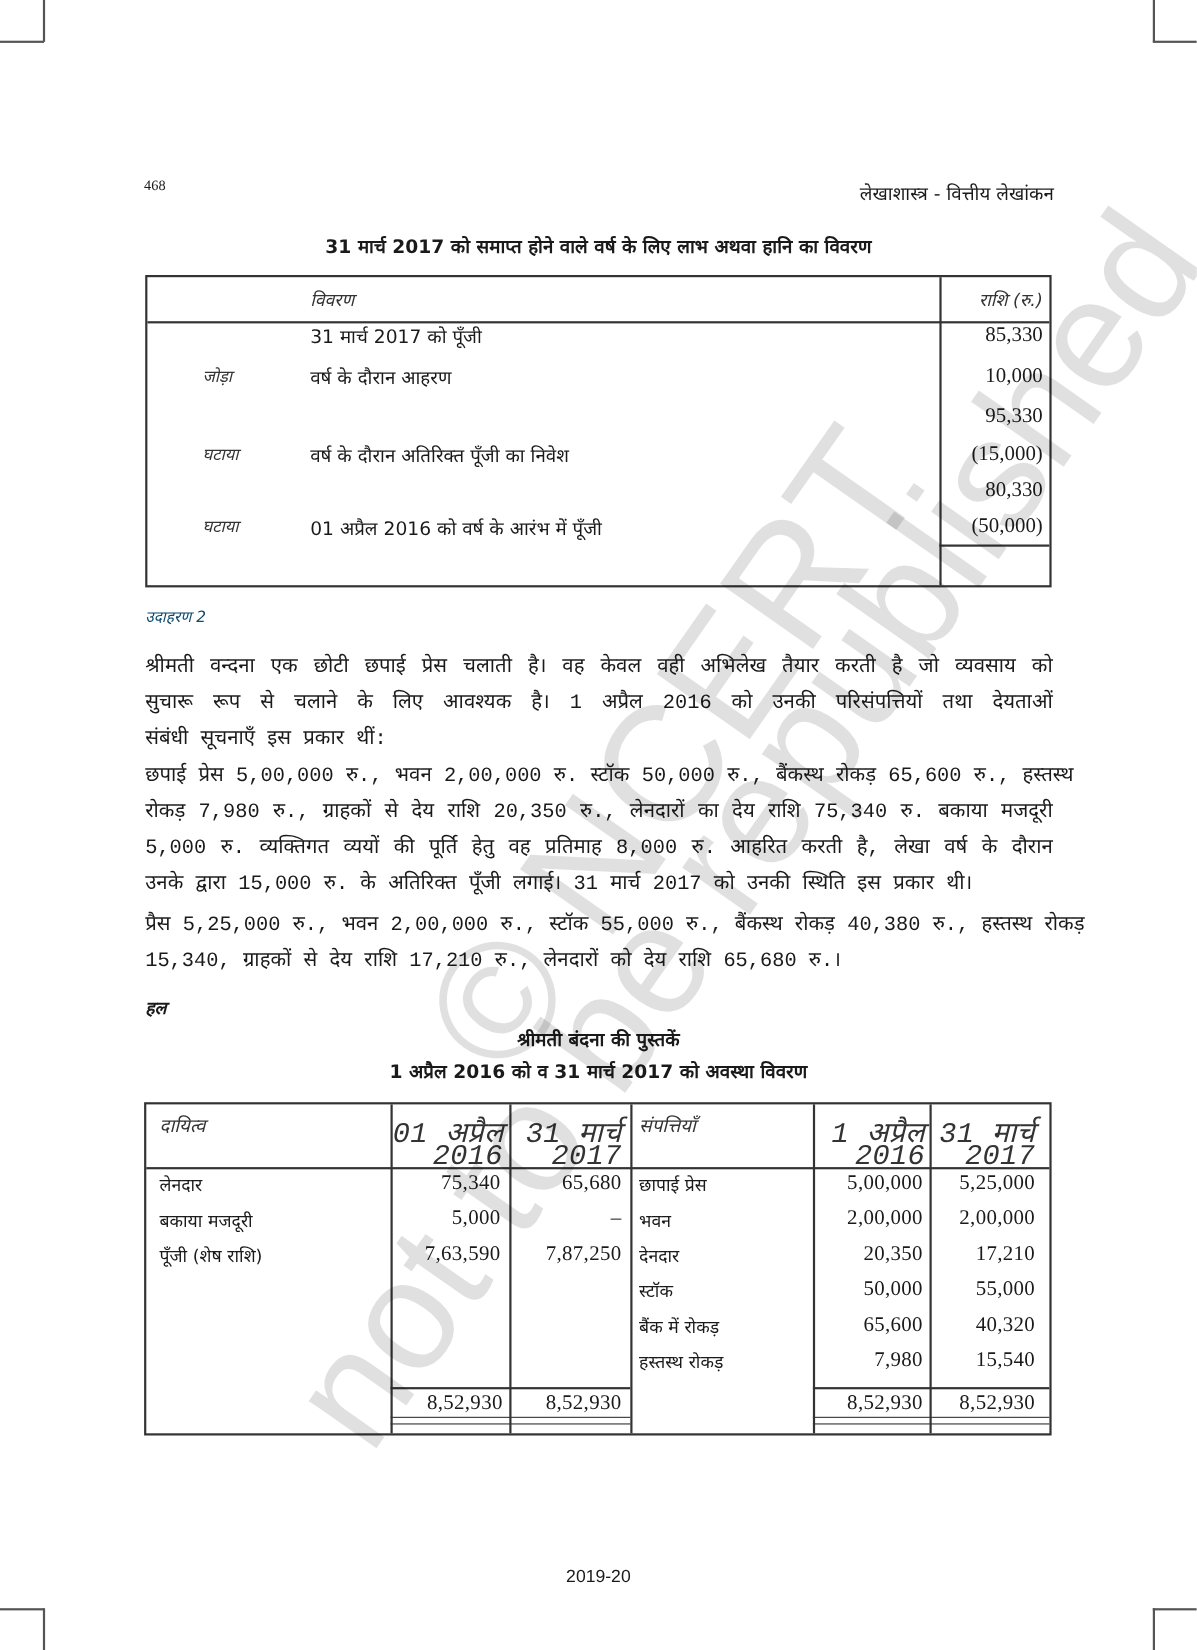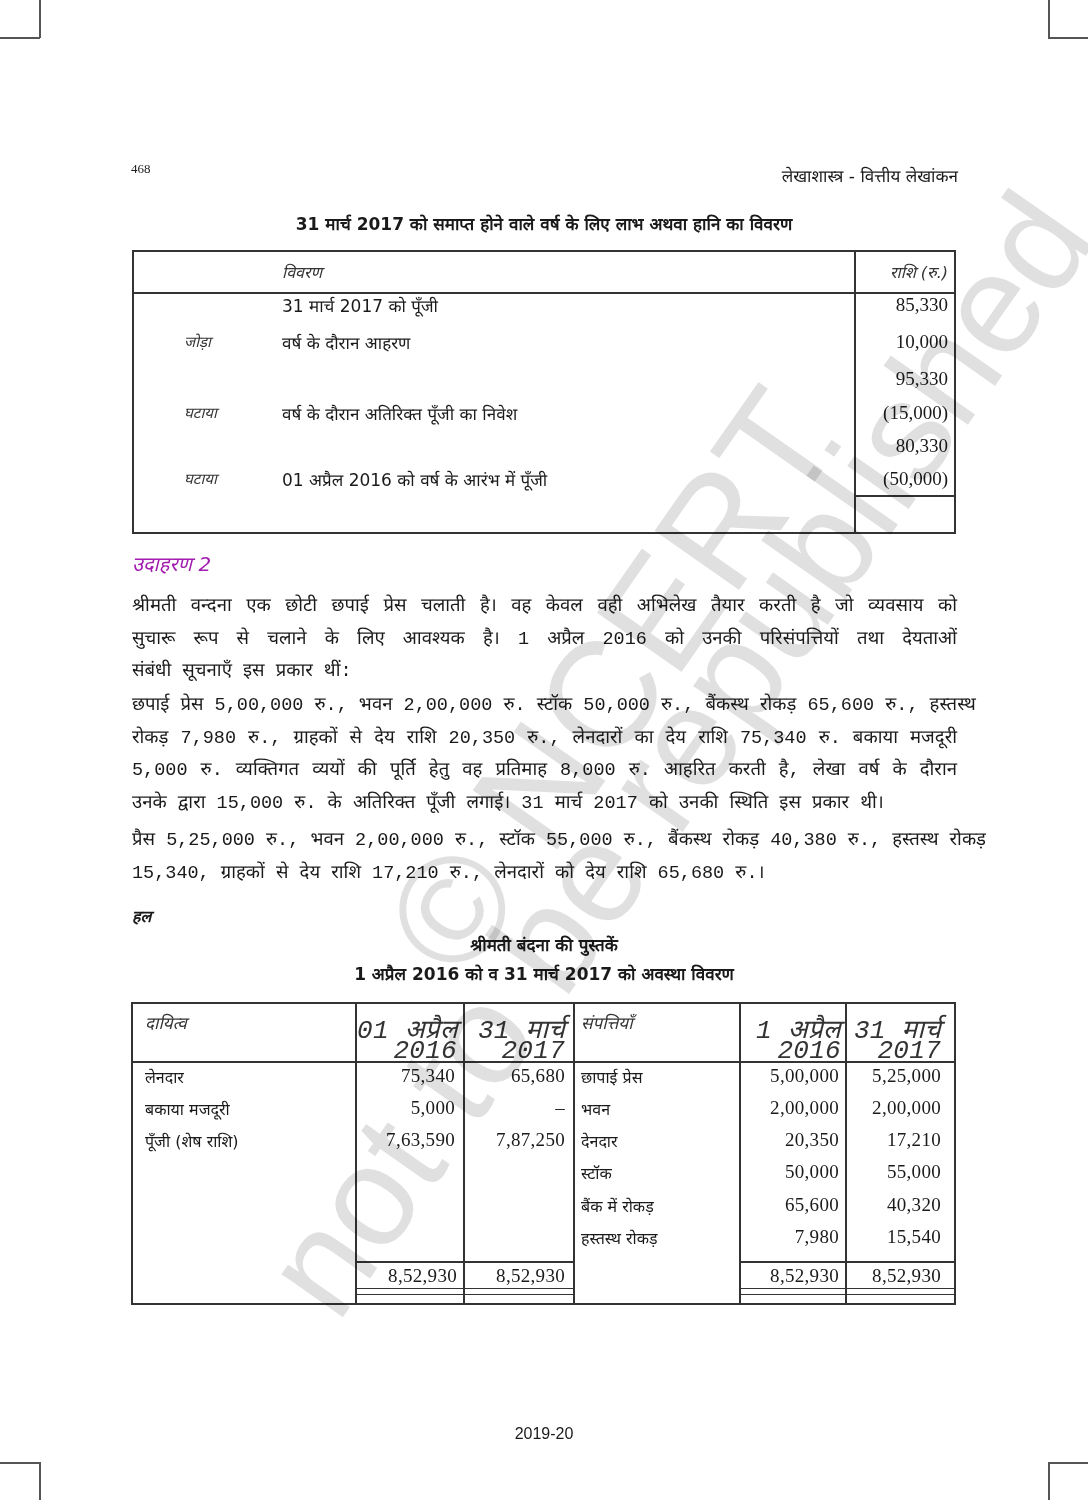--- a/index.html
+++ b/index.html
@@ -16,21 +16,21 @@
   .t1 { position: absolute; left: 132px; top: 250px; width: 824px; height: 284px; border: 2px solid #333; box-sizing: border-box; }
   .t1 .hdr-line { position: absolute; left: 0; right: 0; top: 40px; border-top: 2px solid #333; }
   .t1 .col-line { position: absolute; left: 720px; top: 0; bottom: 0; border-left: 2px solid #333; }
   .t1 .sub-line { position: absolute; left: 720px; right: 0; top: 243px; border-top: 2px solid #333; }
   .t1 .hcell { position: absolute; top: 9px; font-size: 16px; font-style: italic; font-family: "DejaVu Sans", sans-serif; color: #333; text-align: right; }
   .t1 .row { position: absolute; left: 0; right: 0; height: 28px; font-size: 17px; font-family: "DejaVu Sans", sans-serif; }
   .t1 .row .op { position: absolute; left: 50px; font-style: italic; font-size: 15px; color: #333; }
   .t1 .row .desc { position: absolute; left: 148px; }
   .t1 .row .amt { position: absolute; right: 6px; font-family: "Liberation Serif", serif; font-size: 19px; }
 
-  .example { position: absolute; left: 132px; top: 550px; font-size: 20px; font-style: italic; font-family: "DejaVu Sans", sans-serif; color: #a21caf; }
+  .example { position: absolute; left: 132px; top: 550px; font-size: 14px; font-style: italic; font-family: "DejaVu Sans", sans-serif; color: #0c4a6e; }
   .para { position: absolute; left: 132px; width: 825px; font-size: 18.5px; line-height: 32.5px; text-align: justify; font-family: Liberation Mono, monospace; }
   .para .line { display: block; text-align-last: justify; white-space: nowrap; }
   .para .line.last { text-align-last: left; }
   .solution { position: absolute; left: 132px; top: 905px; font-size: 16px; font-style: italic; font-weight: bold; font-family: "DejaVu Sans", sans-serif; }
   .title2 { position: absolute; left: 0; width: 1088px; text-align: center; font-size: 17px; font-weight: bold; font-family: "DejaVu Sans", sans-serif; }
 
   
   .t2 { position: absolute; left: 131px; top: 1002px; width: 825px; height: 303px; border: 2px solid #333; box-sizing: border-box; font-family: "Liberation Serif", serif; }
   .t2 .vl { position: absolute; top: 0; bottom: 0; border-left: 2px solid #333; }
   .t2 .hl { position: absolute; border-top: 2px solid #333; }

